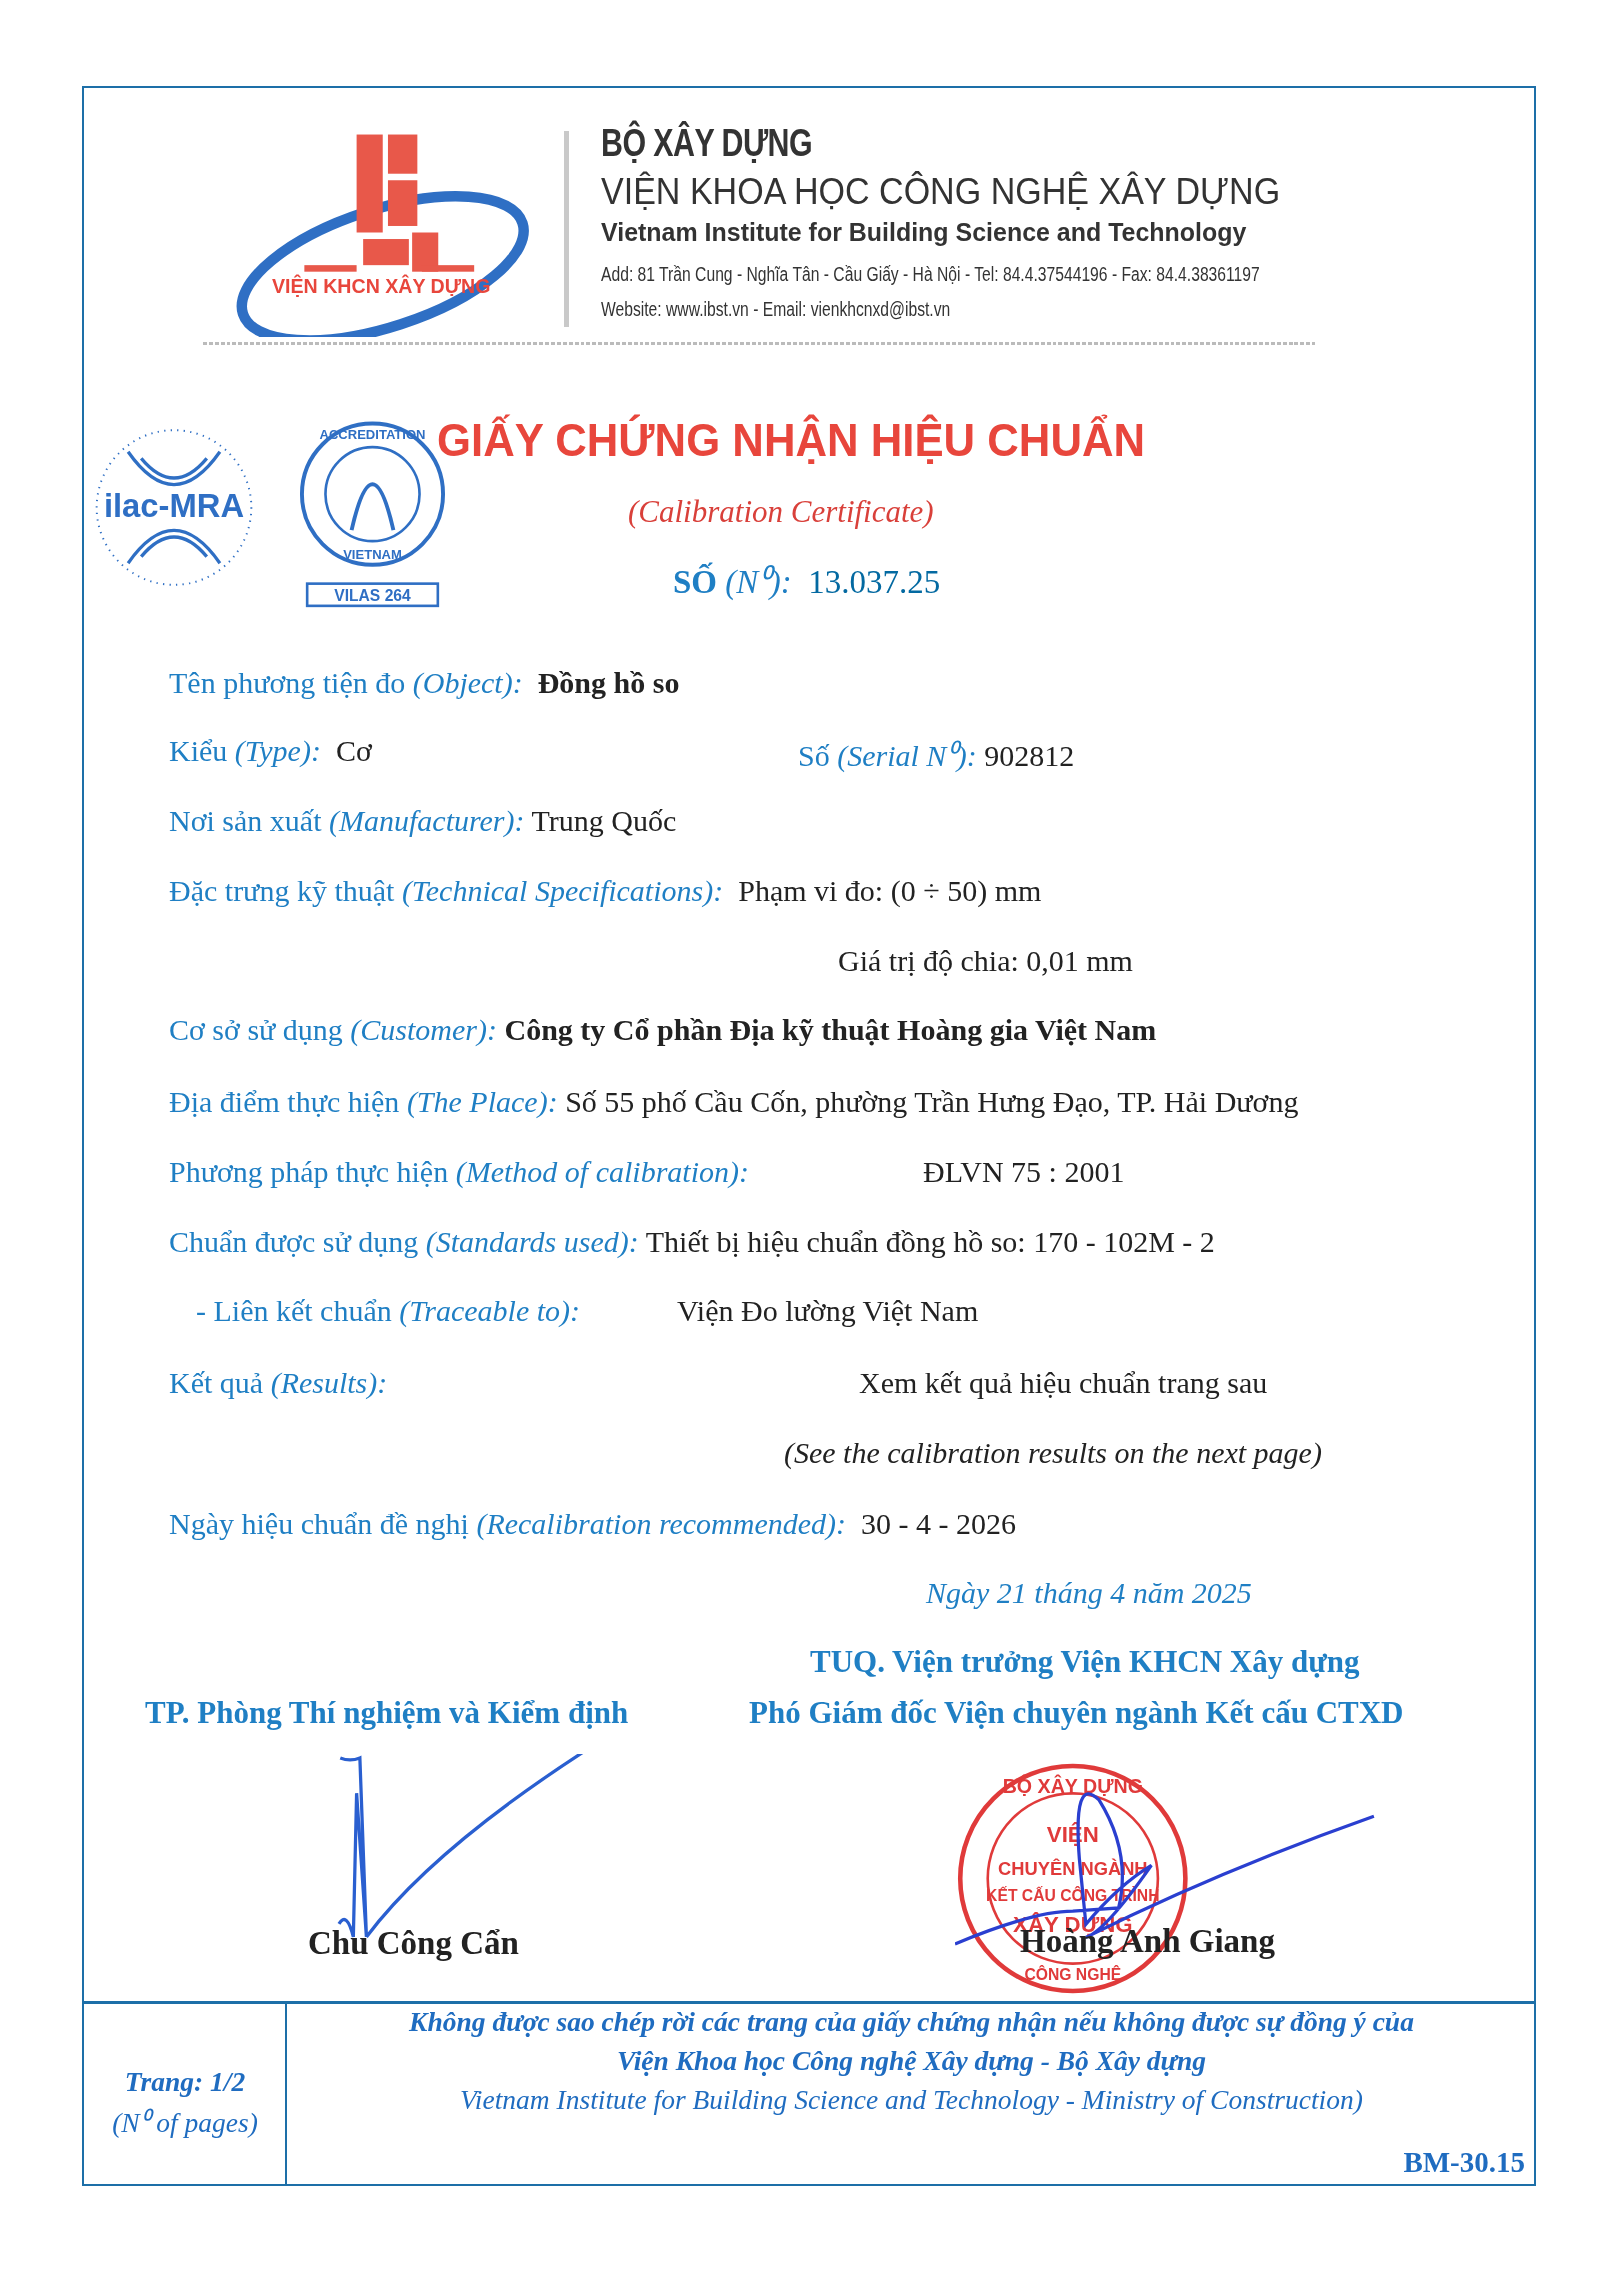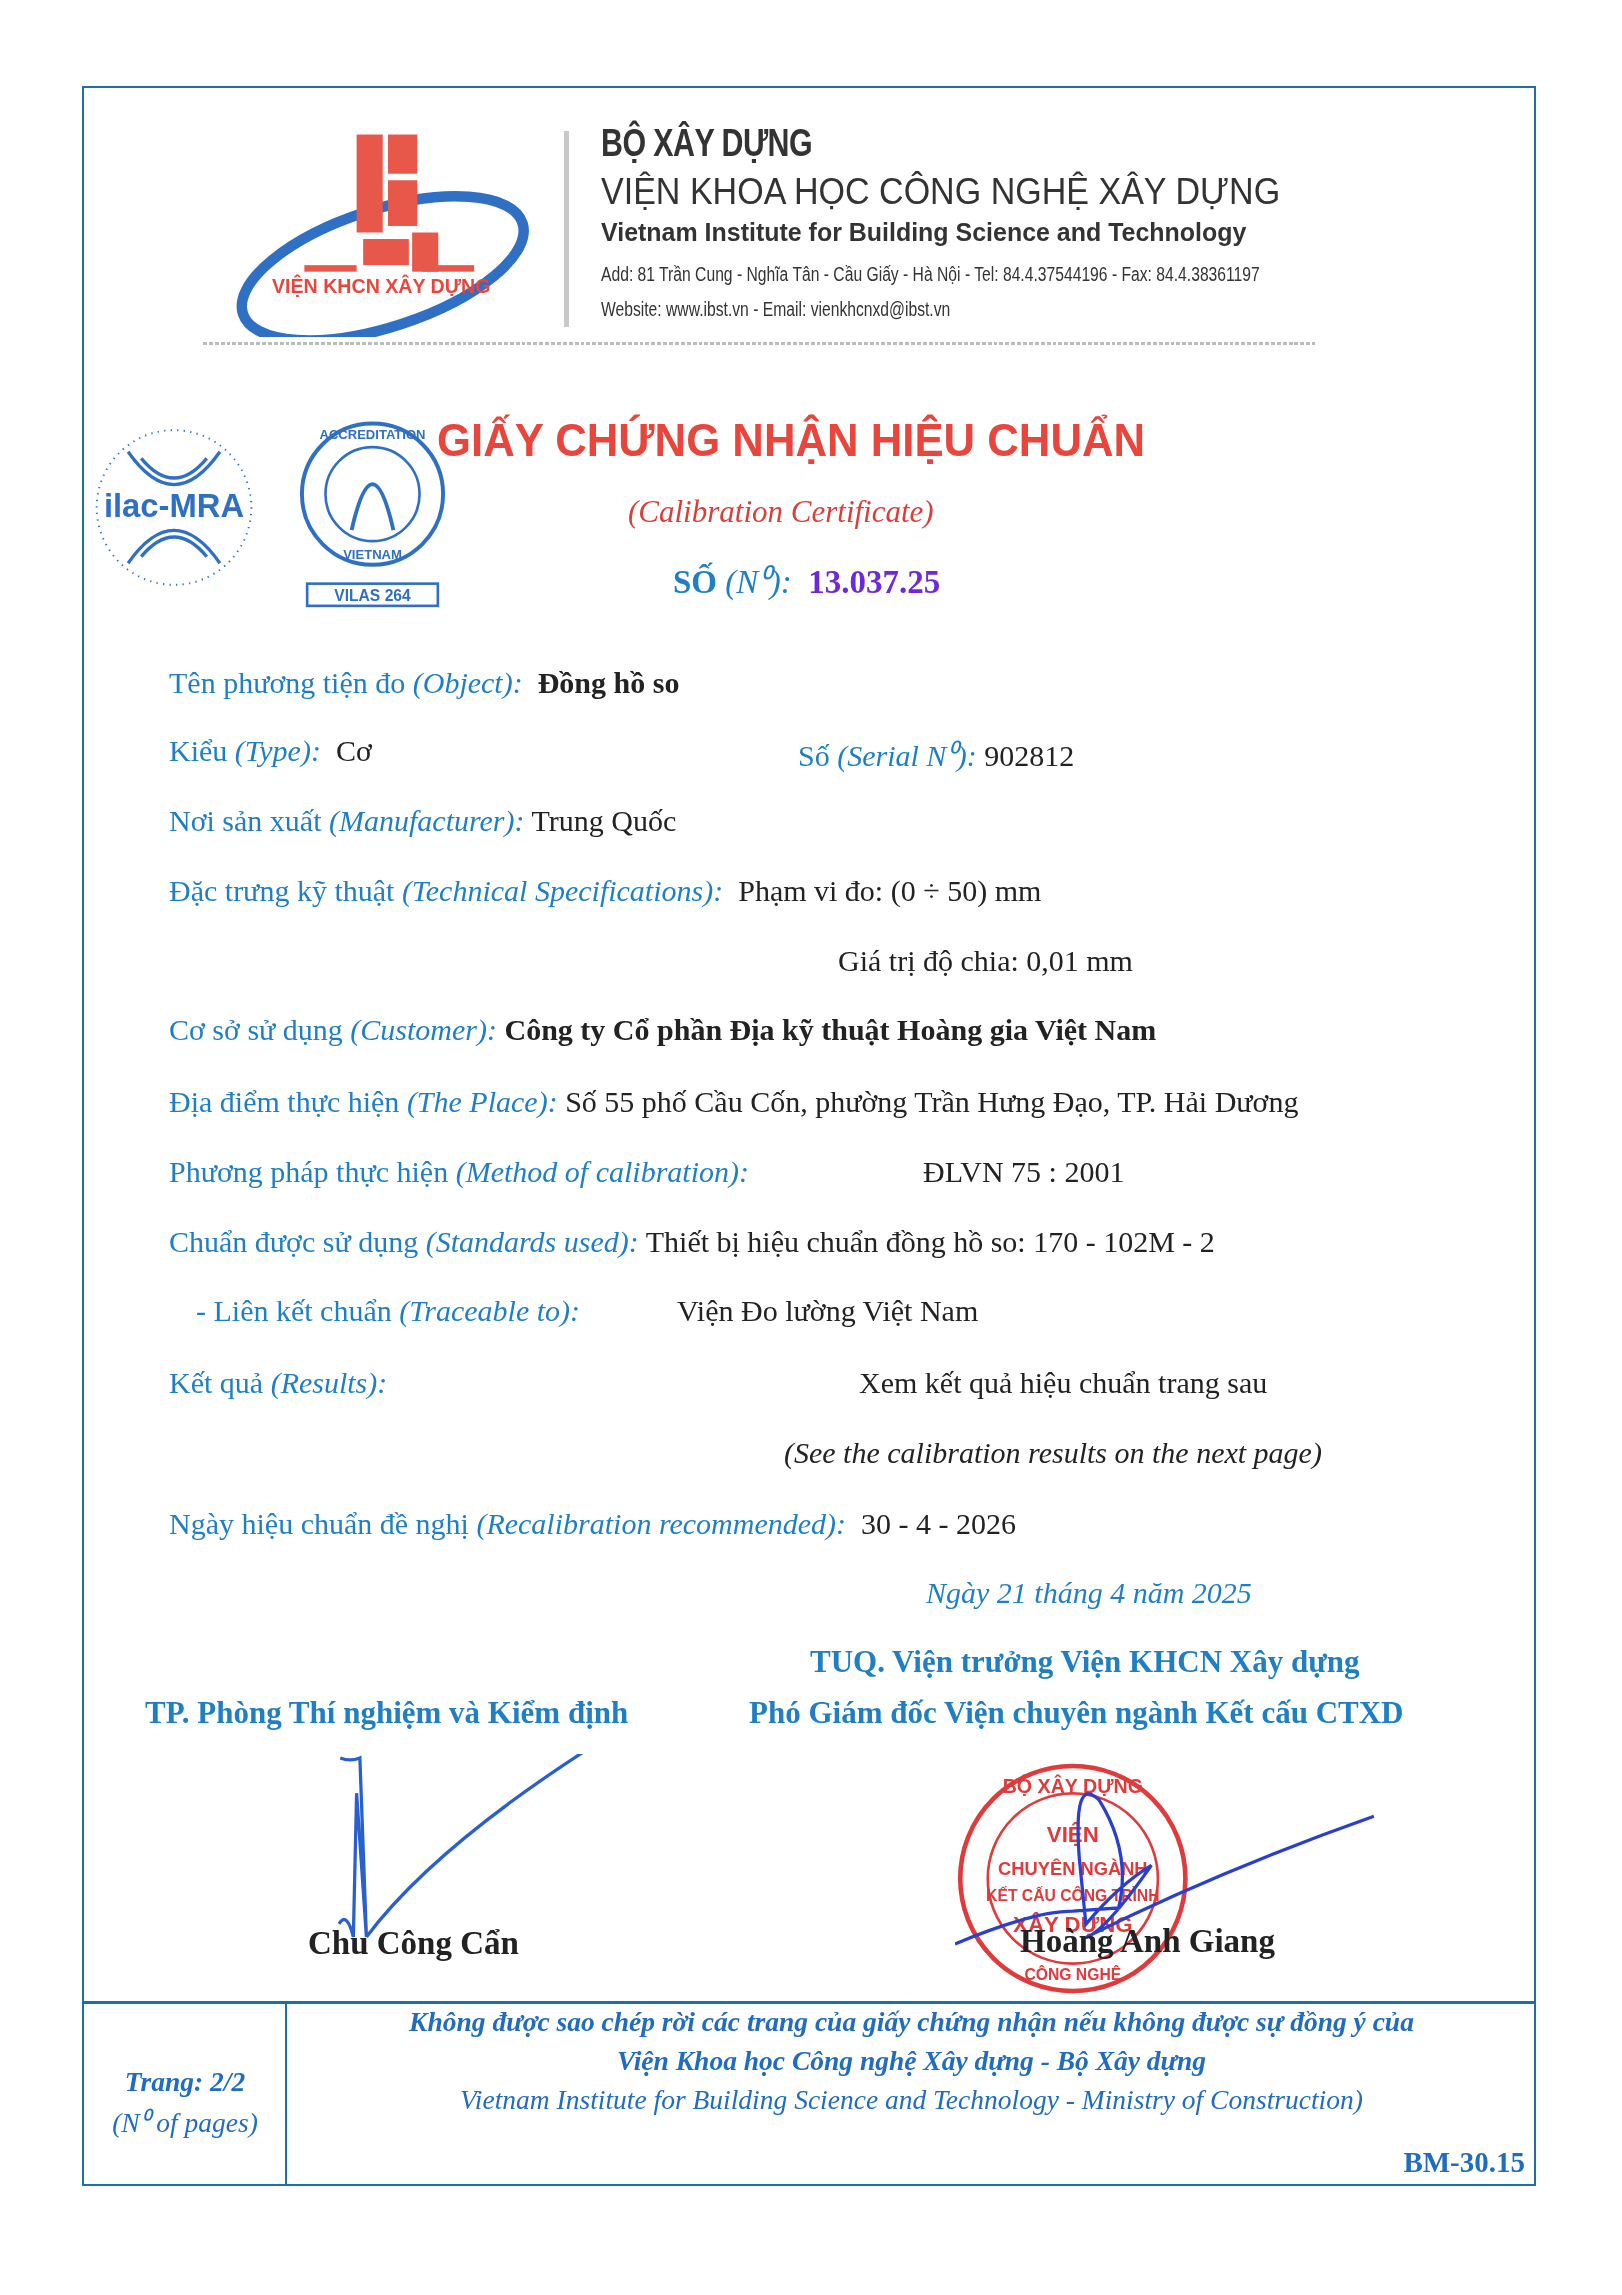--- a/index.html
+++ b/index.html
@@ -16,21 +16,21 @@
   .hdr-add { left: 601px; top: 263px; font-family: "Liberation Sans", sans-serif; font-size: 19.6px; color: #333; white-space: nowrap; transform: scaleX(0.8); transform-origin: left; }
   .hdr-web { left: 601px; top: 298px; font-family: "Liberation Sans", sans-serif; font-size: 19.6px; color: #333; white-space: nowrap; transform: scaleX(0.8); transform-origin: left; }
   .dotline { position: absolute; left: 203px; top: 342px; width: 1112px; height: 3.3px; background: repeating-linear-gradient(90deg,#bbb 0 3.9px,#fff 3.9px 5.9px); }
 
   
   .title { left: 437px; top: 412px; font-family: "Liberation Sans", sans-serif; font-weight: bold; font-size: 47px; color: #e8463c; white-space: nowrap; transform: scaleX(0.93); transform-origin: left; }
   .subtitle { left: 628px; top: 494px; font-style: italic; font-size: 31px; color: #d9403a; }
   .certno { left: 673px; top: 558px; font-size: 33px; white-space: nowrap; }
   .certno .lbl { color: #1f7fc4; font-weight: bold; }
   .certno .lbl i { font-weight: normal; }
-  .certno .val { color: #6d28d9; font-weight: bold; }
+  .certno .val { color: #0369a1; font-weight: normal; }
 
   .row { position: absolute; font-size: 30px; white-space: nowrap; }
   .row .l { color: #1f7fc4; }
   .row .v { color: #222; }
   .bold { font-weight: bold; }
 
   .sig-title { position: absolute; font-weight: bold; font-size: 31px; color: #1f7fc4; white-space: nowrap; }
   .sig-name { position: absolute; font-weight: bold; font-size: 33px; color: #222; white-space: nowrap; }
 
   
@@ -176,21 +176,21 @@
   <text x="180" y="345" text-anchor="middle" font-family="Liberation Sans, sans-serif" font-size="24" font-weight="bold" fill="#e03a3a">CÔNG NGHỆ</text>
   <path d="M0 290 Q120 240 180 240 L250 235 Q270 150 220 70 Q180 30 190 160 L200 260 Q250 200 300 170 Q230 270 200 280 Q400 180 640 95" fill="none" stroke="#2a3fd0" stroke-width="5"></path>
 </svg>
 
 <div class="sig-name" style="left:308px;top:1925px">Chu Công Cẩn</div>
 <div class="sig-name" style="left:1020px;top:1923px">Hoàng Anh Giang</div>
 
 <div class="foot-top"></div>
 <div class="foot-vsep"></div>
 <div class="foot-l">
-  <div style="font-weight:bold;font-style:italic">Trang: 2/2</div>
+  <div style="font-weight:bold;font-style:italic">Trang: 1/2</div>
   <div style="font-style:italic">(N⁰ of pages)</div>
 </div>
 <div class="foot-r">
   <div style="font-weight:bold">Không được sao chép rời các trang của giấy chứng nhận nếu không được sự đồng ý của</div>
   <div style="font-weight:bold">Viện Khoa học Công nghệ Xây dựng - Bộ Xây dựng</div>
   <div>Vietnam Institute for Building Science and Technology - Ministry of Construction)</div>
 </div>
 <div class="bm">BM-30.15</div>
 
 

